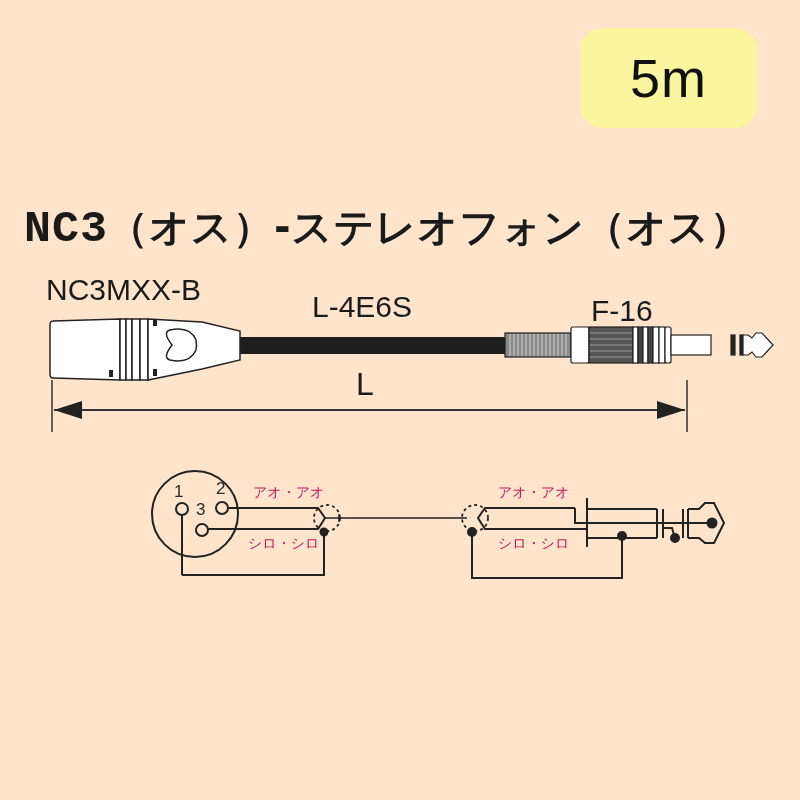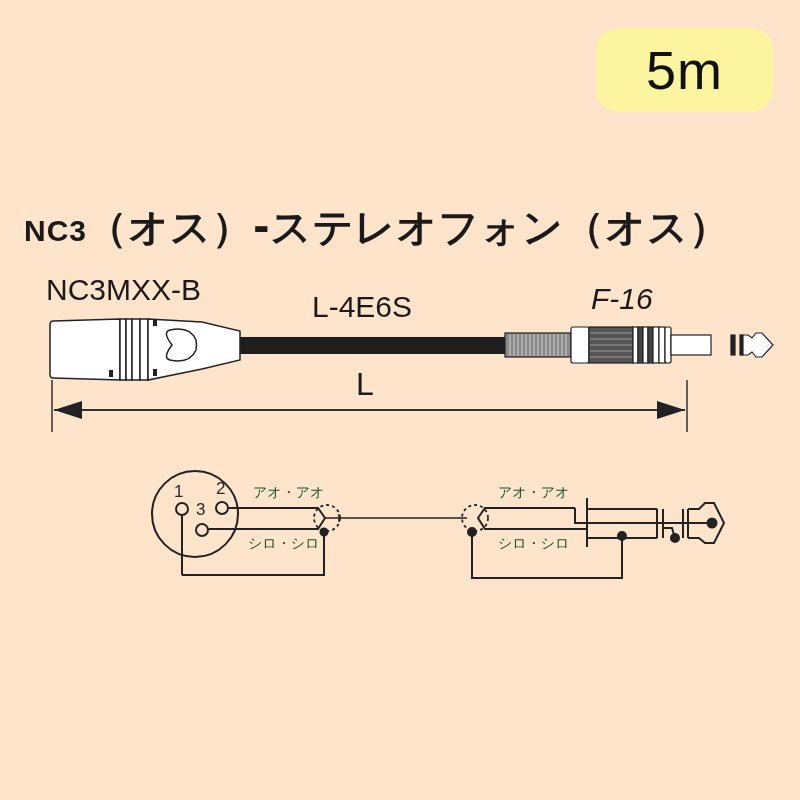--- a/index.html
+++ b/index.html
@@ -6,56 +6,56 @@
   body {
     width: 800px; height: 800px;
     background: #fde4cb;
     position: relative;
     overflow: hidden;
     font-family: "Liberation Sans", "DejaVu Sans", sans-serif;
     color: #1a1a1a;
   }
   .length-badge {
     position: absolute;
-    left: 596px; top: 28px;
-    width: 177px; height: 84px;
+    left: 580px; top: 28px;
+    width: 177px; height: 100px;
     background: #fbf59f;
     border-radius: 22px;
     display: flex; align-items: center; justify-content: center;
     font-size: 54px;
     font-weight: normal;
     letter-spacing: 1px;
     color: #111;
   }
   .title {
     position: absolute;
     left: 24px; top: 200px;
     font-size: 40px;
     font-weight: bold;
     white-space: nowrap;
     color: #1a1a1a;
     font-family: "DejaVu Sans", "Liberation Sans", sans-serif;
     letter-spacing: 1px;
   }
-  .title .nc { font-family: Liberation Sans, sans-serif; font-size: 30px; }
+  .title .nc { font-family: Liberation Mono, monospace; font-size: 45px; }
   .label {
     position: absolute;
     font-size: 30px;
     color: #1a1a1a;
     white-space: nowrap;
   }
   .lbl-left { left: 46px; top: 273px; text-align: center; }
   .lbl-mid { left: 312px; top: 290px; }
-  .lbl-right { left: 591px; top: 282px; font-style: italic; }
+  .lbl-right { left: 591px; top: 294px; }
   .lbl-L { left: 356px; top: 366px; font-size: 32px; }
   svg.drawing { position: absolute; left: 0; top: 0; }
   .wlabel {
     position: absolute;
     font-size: 14px;
-    color: #14532d;
+    color: #be185d;
     white-space: nowrap;
     font-family: "DejaVu Sans", sans-serif;
   }
   .pin-num {
     position: absolute;
     font-size: 17px;
     color: #2a2a2a;
     font-family: "Liberation Sans", sans-serif;
   }
 </style>

